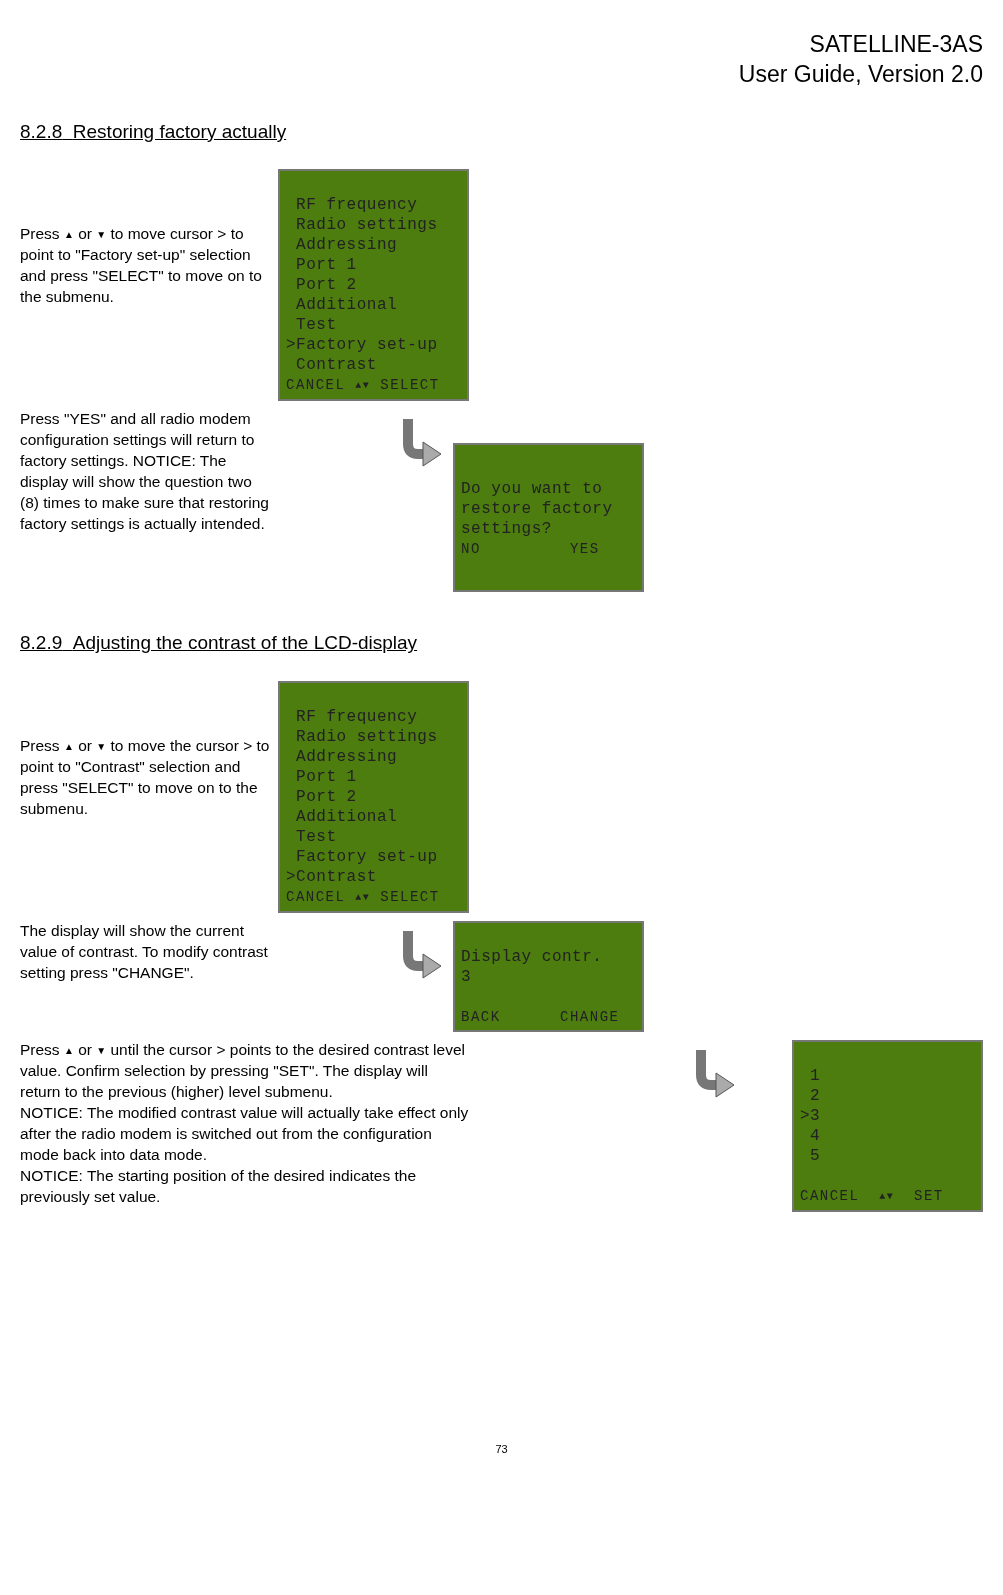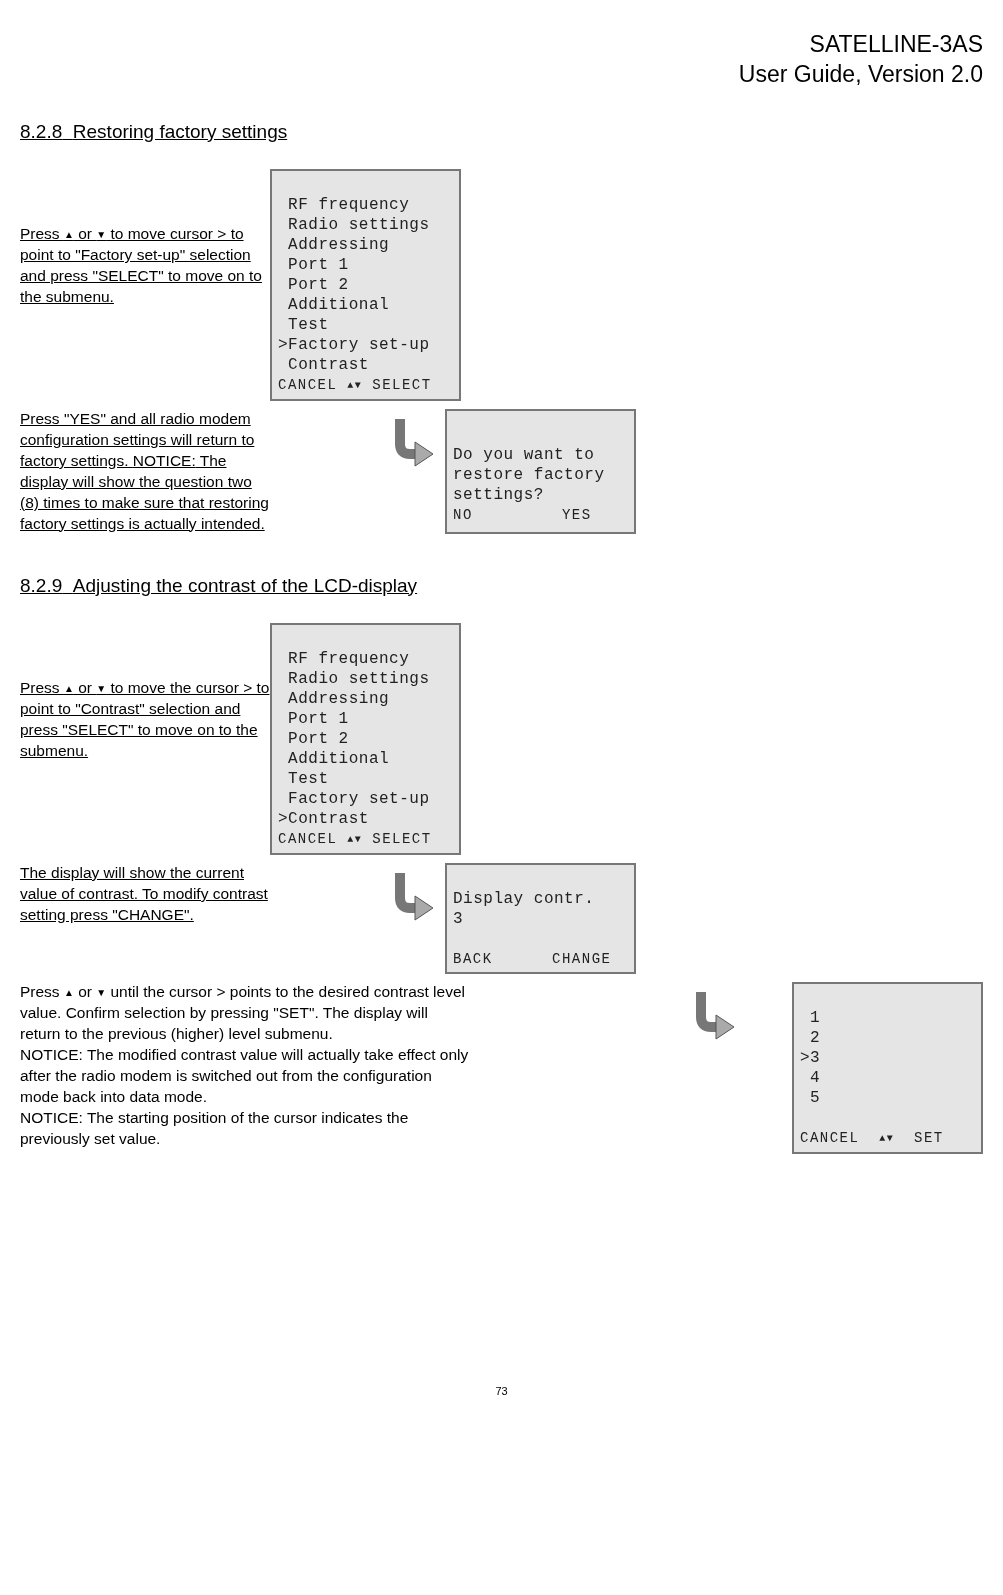--- a/index.html
+++ b/index.html
@@ -25,30 +25,30 @@
   }
   .row {
     display: flex;
     align-items: flex-start;
     margin-bottom: 8px;
   }
   .instr {
     width: 250px;
     font-size: 15.5px;
     line-height: 1.35;
-    text-decoration: underline;
+    padding-right: 8px;
   }
   .instr-wide {
     width: 450px;
     font-size: 15.5px;
     line-height: 1.35;
     padding-right: 8px;
   }
   .lcd {
-    background: #e5e5e5;
+    background: #4d7c0f;
     border: 2px solid #777;
     font-family: "Courier New", monospace;
     font-size: 16px;
     line-height: 1.25;
     padding: 4px 6px 4px 6px;
     color: #222;
     letter-spacing: 0.5px;
     white-space: pre;
   }
   .lcd .footer {
@@ -75,21 +75,21 @@
 </style>
 </head>
 <body>
 
 <div class="header-right">
   <div>SATELLINE-3AS</div>
   <div>User Guide, Version 2.0</div>
 </div>
 
 <div class="section-heading">
-  <span>8.2.8</span>&nbsp;&nbsp;<span>Restoring factory settings</span>
+  <span>8.2.8</span>&nbsp;&nbsp;<span>Restoring factory actually</span>
 </div>
 
 <div class="row">
   <div class="instr" style="padding-top:55px;">
     <span>Press </span><span class="tri">▲</span><span> or </span><span class="tri">▼</span><span> to move cursor &gt; to point to "Factory set-up" selection and press "SELECT" to move on to the submenu.</span>
   </div>
   <div class="lcd" style="width:175px;">
 <span> RF frequency
  Radio settings
  Addressing
@@ -106,21 +106,21 @@
   <div class="instr">
     <span>Press "YES" and all radio modem configuration settings will return to factory settings. </span><span>NOTICE:</span><span> The display will show the question two (8) times to make sure that restoring factory settings is actually intended.</span>
   </div>
   <div style="width:105px;"></div>
   <div class="arrow-wrap">
     <svg width="50" height="60" viewBox="0 0 50 60">
       <path d="M15 5 L15 30 Q15 40 25 40 L35 40" stroke="#777" stroke-width="10" fill="none" stroke-linecap="butt"></path>
       <path d="M30 28 L48 40 L30 52 Z" fill="#aaa" stroke="#555" stroke-width="1"></path>
     </svg>
   </div>
-  <div class="lcd" style="width:175px;padding-top:14px;padding-bottom:8px;">
+  <div class="lcd" style="width:175px;padding-top:14px;padding-bottom:32px;margin-top:34px;">
 <span>Do you want to
 restore factory
 settings?</span>
 <div class="footer"><span>NO</span>         <span>YES</span></div></div>
 </div>
 
 <div class="section-heading" style="margin-top:39px;">
   <span>8.2.9</span>&nbsp;&nbsp;<span>Adjusting the contrast of the LCD-display</span>
 </div>
 
@@ -156,21 +156,21 @@
 <span>Display contr.
 3
  </span>
 <div class="footer"><span>BACK</span>      <span>CHANGE</span></div></div>
 </div>
 
 <div class="row" style="align-items:flex-start;justify-content:space-between;">
   <div class="instr-wide">
     <span>Press </span><span class="tri">▲</span><span> or </span><span class="tri">▼</span><span>  until the cursor &gt; points to the desired contrast level value. Confirm selection by pressing "SET". The display will return to the previous (higher) level submenu.</span><br>
     <span>NOTICE:</span><span> The modified contrast value will actually take effect only after the radio modem is switched out from the configuration mode back into data mode.</span><br>
-    <span>NOTICE:</span><span> The starting position of the cursor indicates the previously set value.</span>
+    <span>NOTICE:</span><span> The starting position of the desired indicates the previously set value.</span>
   </div>
   <div style="width:105px;"></div>
   <div class="arrow-wrap">
     <svg width="50" height="60" viewBox="0 0 50 60">
       <path d="M15 5 L15 30 Q15 40 25 40 L35 40" stroke="#777" stroke-width="10" fill="none"></path>
       <path d="M30 28 L48 40 L30 52 Z" fill="#aaa" stroke="#555" stroke-width="1"></path>
     </svg>
   </div>
   <div class="lcd" style="width:175px;">
 <span> 1

